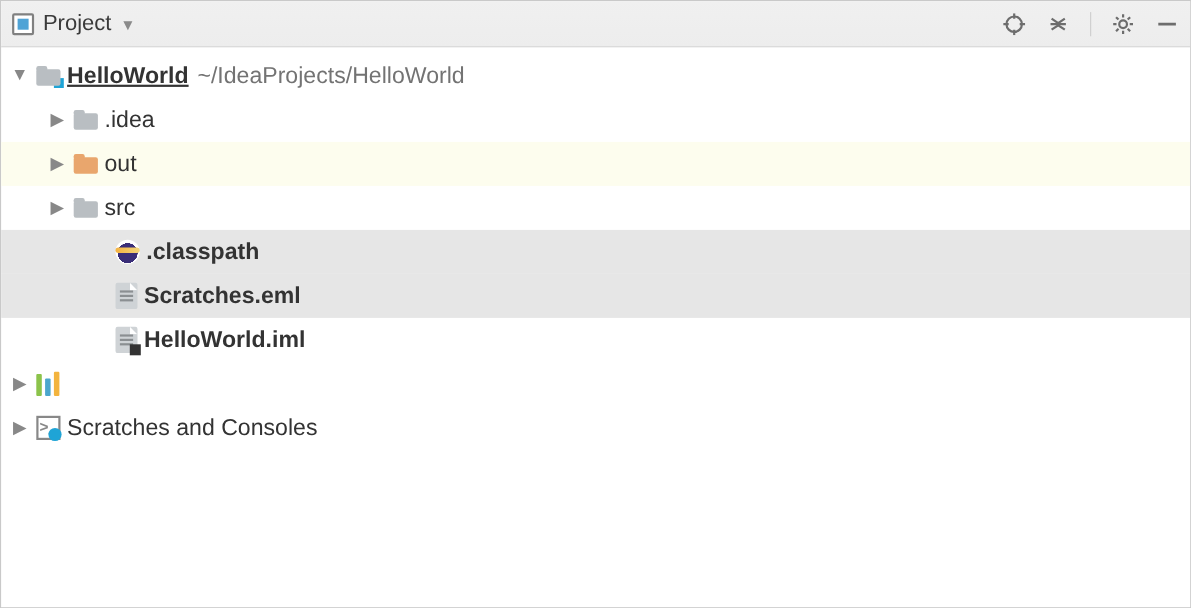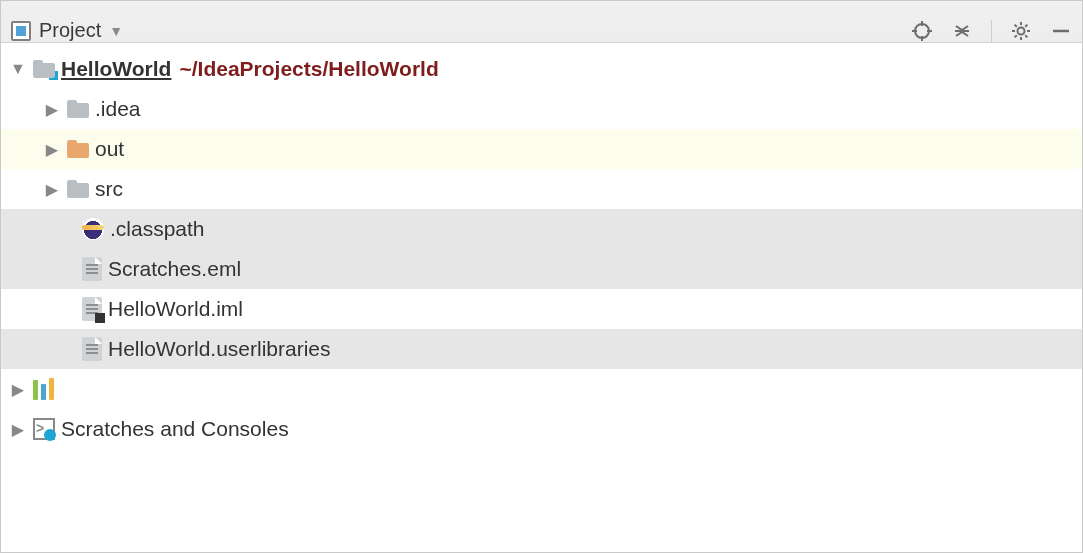--- a/index.html
+++ b/index.html
@@ -9,21 +9,21 @@
       width: 1083px;
       height: 553px;
       border: 1px solid #c9c9c9;
       overflow: hidden;
     }
     .toolbar {
       height: 42px;
       background: linear-gradient(#f0f0f0, #ededed);
       border-bottom: 1px solid #d3d3d3;
       display: flex;
-      align-items: flex-end;
+      align-items: center;
       padding: 0 10px;
       gap: 24px;
     }
     .toolbar-left { display: flex; align-items: center; gap: 8px; }
     .toolbar-right { margin-left: auto; display: flex; align-items: center; gap: 18px; }
     .window-icon {
       width: 20px; height: 20px;
       border: 2px solid #808080;
       border-radius: 2px;
       display: flex; align-items: center; justify-content: center;
@@ -42,25 +42,25 @@
       color: #333;
       padding-left: 8px;
       gap: 6px;
       cursor: default;
     }
     .row .arrow {
       width: 18px; display: flex; justify-content: center; color: #888; font-size: 16px;
     }
     .row .arrow.hidden { visibility: hidden; }
     .row.indent1 { padding-left: 42px; }
-    .row.indent2 { padding-left: 57px; }
+    .row.indent2 { padding-left: 80px; font-weight: bold; }
     .row.selected { background: #fdfdee; }
     .row.shade { background: #e6e6e6; }
     .bold { font-weight: 700; text-decoration: underline; }
-    .subpath { color: #7f1d1d; font-weight: 700; margin-left: 8px; }
+    .subpath { color: #737373; font-weight: 400; margin-left: 8px; }
     .folder-icon {
       width: 22px; height: 18px; position: relative;
     }
     .folder-icon::before {
       content: ""; position: absolute; top: 0; left: 0; width: 10px; height: 4px; border-radius: 2px 2px 0 0;
     }
     .folder-icon::after {
       content: ""; position: absolute; top: 3px; left: 0; width: 22px; height: 15px; border-radius: 2px;
     }
     .folder-gray::before { background: #b9bec2; }
@@ -203,31 +203,20 @@
         <span class="bars">
           <span></span>
           <span></span>
           <span></span>
         </span>
         <span class="mini-sq"></span>
       </span>
     <span>HelloWorld.iml</span>
   </div>
 
-  <div class="row indent2 shade">
-    <span class="arrow hidden">▶</span>
-    <span class="file-icon">
-        <span class="bars">
-          <span></span>
-          <span></span>
-          <span></span>
-        </span>
-      </span>
-    <span>HelloWorld.userlibraries</span>
-  </div>
 
   <div class="row">
     <span class="arrow">▶</span>
     <span class="lib-icon">
         <span></span>
         <span></span>
         <span></span>
       </span>
   </div>
 

